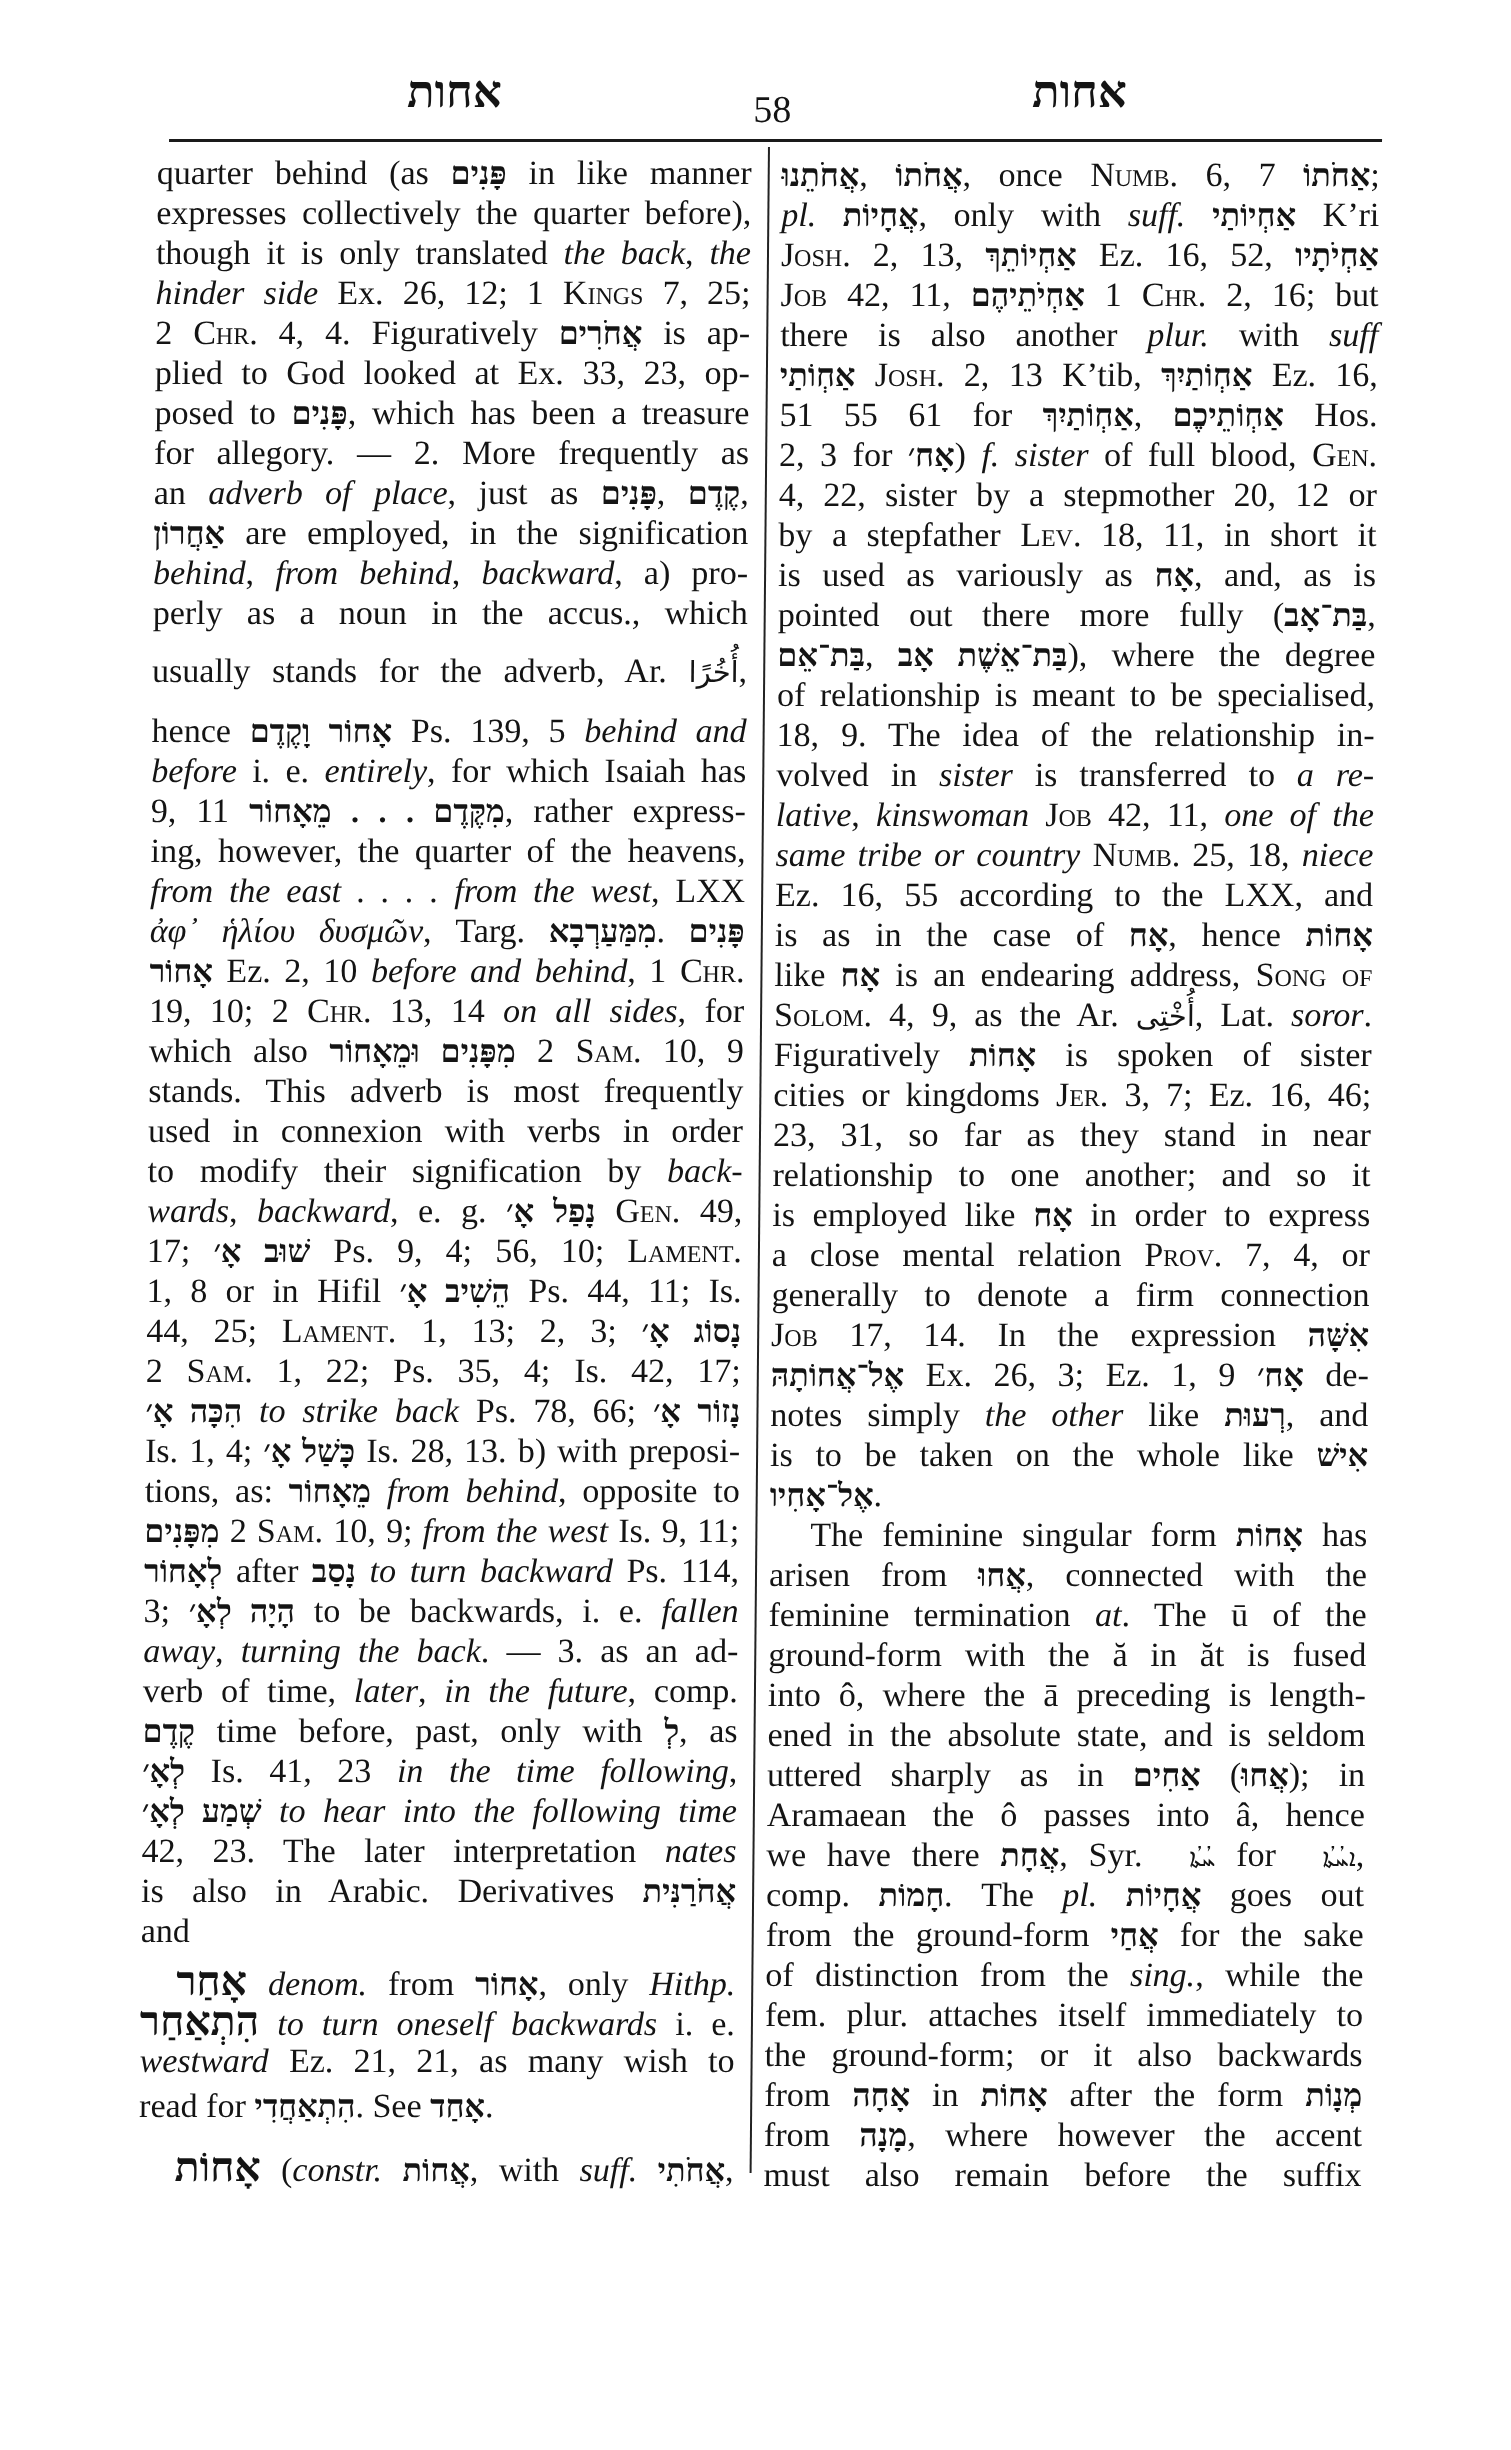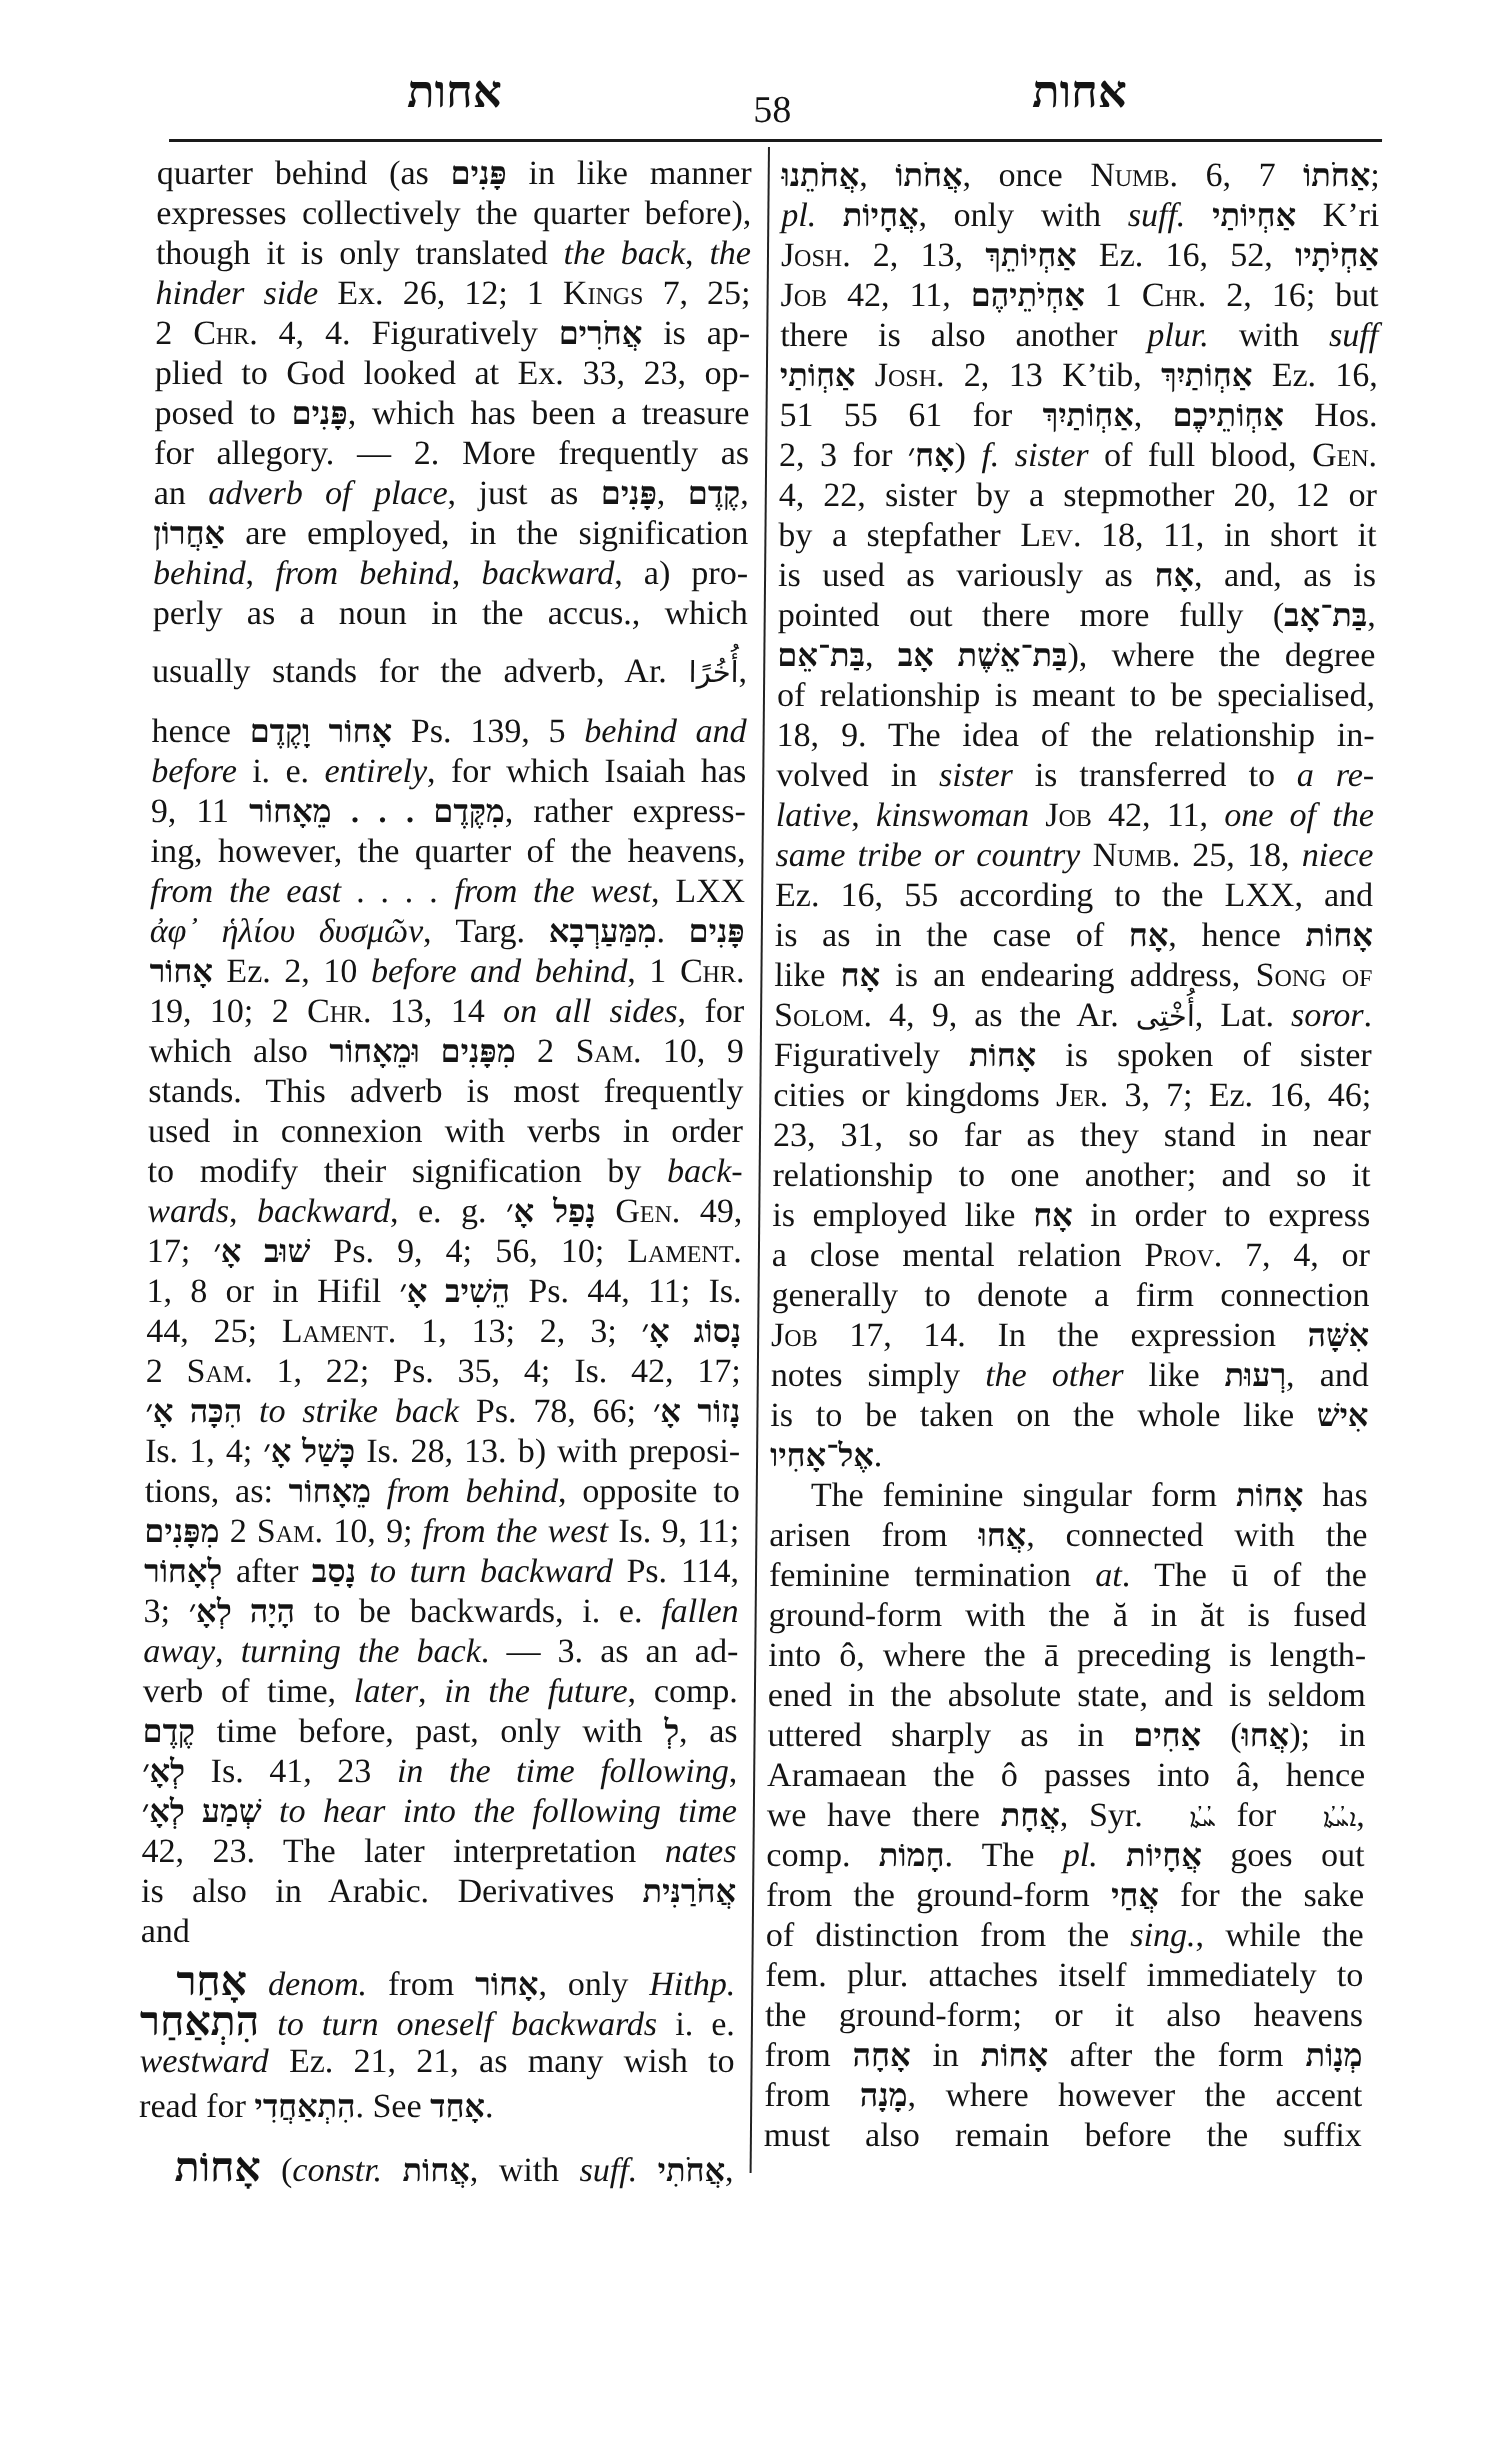--- a/index.html
+++ b/index.html
@@ -146,35 +146,36 @@
       <div class="ln">like <span class="he" dir="rtl">אָח</span> is an endearing address, <span class="sc">Song of</span></div>
       <div class="ln"><span class="sc">Solom.</span> 4, 9, as the Ar. <span class="ar" dir="rtl">أُخْتِى</span>, Lat. <span class="i">soror</span>.</div>
       <div class="ln">Figuratively <span class="he" dir="rtl">אָחוֹת</span> is spoken of sister</div>
       <div class="ln">cities or kingdoms <span class="sc">Jer.</span> 3, 7; Ez. 16, 46;</div>
       <div class="ln">23, 31, so far as they stand in near</div>
       <div class="ln">relationship to one another; and so it</div>
       <div class="ln">is employed like <span class="he" dir="rtl">אָח</span> in order to express</div>
       <div class="ln">a close mental relation <span class="sc">Prov.</span> 7, 4, or</div>
       <div class="ln">generally to denote a firm connection</div>
       <div class="ln"><span class="sc">Job</span> 17, 14.  In the expression <span class="he" dir="rtl">אִשָּׁה</span></div>
+      <div class="ln"><span class="he" dir="rtl">אֶל־אֲחוֹתָהּ</span> Ex. 26, 3; Ez. 1, 9 <span class="he" dir="rtl">אָח׳</span> de-</div>
       <div class="ln">notes simply <span class="i">the other</span> like <span class="he" dir="rtl">רְעוּת</span>, and</div>
       <div class="ln">is to be taken on the whole like <span class="he" dir="rtl">אִישׁ</span></div>
       <div class="ln pe"><span class="he" dir="rtl">אֶל־אָחִיו</span>.</div>
       <div class="ln ps">The feminine singular form <span class="he" dir="rtl">אָחוֹת</span> has</div>
       <div class="ln">arisen from <span class="he" dir="rtl">אֲחוּ</span>, connected with the</div>
       <div class="ln">feminine termination <span class="i">at</span>.  The ū of the</div>
       <div class="ln">ground-form with the ă in ăt is fused</div>
       <div class="ln">into ô, where the ā preceding is length-</div>
       <div class="ln">ened in the absolute state, and is seldom</div>
       <div class="ln">uttered sharply as in <span class="he" dir="rtl">אַחִים</span> (<span class="he" dir="rtl">אֲחוּ</span>); in</div>
       <div class="ln">Aramaean the ô passes into â, hence</div>
       <div class="ln">we have there <span class="he" dir="rtl">אֲחָת</span>, Syr. <span class="syr" dir="rtl">ܚܳܬܳܐ</span> for <span class="syr" dir="rtl">ܐܚܳܬܳܐ</span>,</div>
       <div class="ln">comp. <span class="he" dir="rtl">חָמוֹת</span>.  The <span class="i">pl.</span> <span class="he" dir="rtl">אֲחָיוֹת</span> goes out</div>
       <div class="ln">from the ground-form <span class="he" dir="rtl">אֲחַי</span> for the sake</div>
       <div class="ln">of distinction from the <span class="i">sing.</span>, while the</div>
       <div class="ln">fem. plur. attaches itself immediately to</div>
-      <div class="ln">the ground-form; or it also heavens</div>
+      <div class="ln">the ground-form; or it also backwards</div>
       <div class="ln">from <span class="he" dir="rtl">אָחָה</span> in <span class="he" dir="rtl">אָחוֹת</span> after the form <span class="he" dir="rtl">מְנָוֹת</span></div>
       <div class="ln">from <span class="he" dir="rtl">מָנָה</span>, where however the accent</div>
       <div class="ln">must also remain before the suffix</div>
     </div>
 </div>
 
 
 </body></html>

